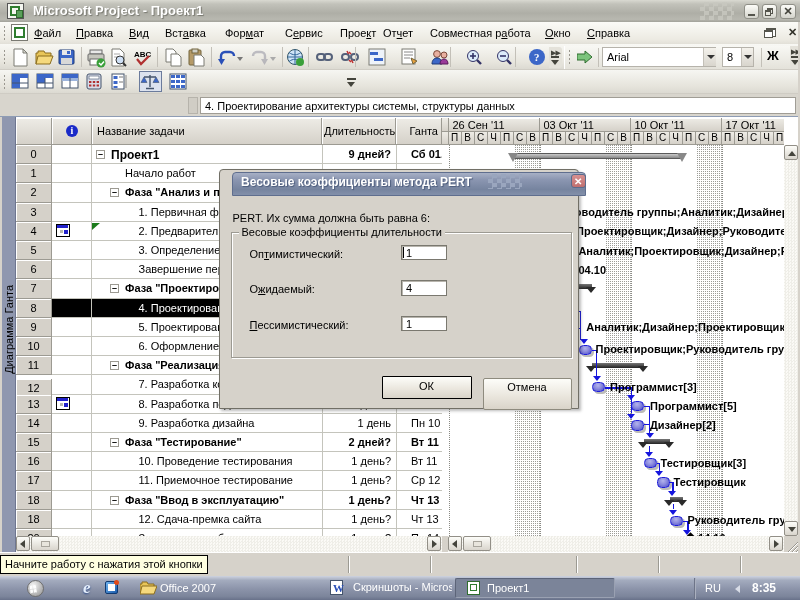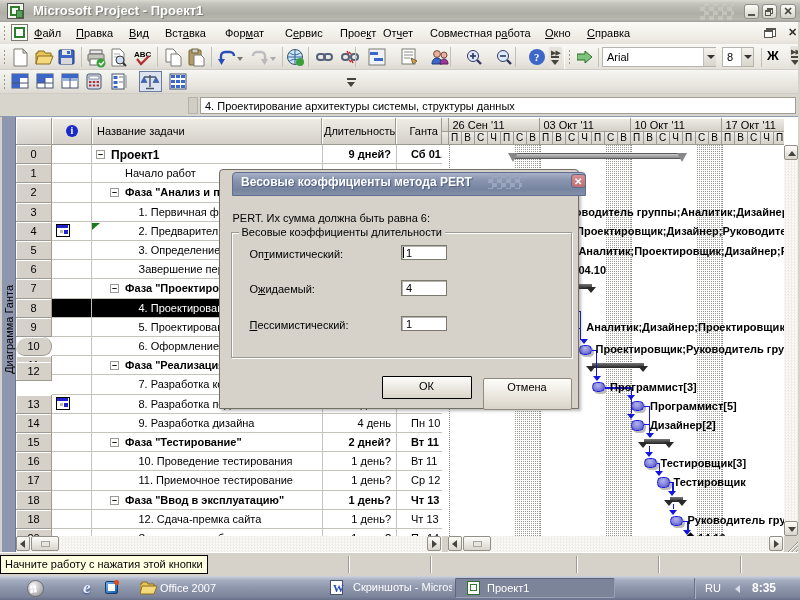--- a/index.html
+++ b/index.html
@@ -555,21 +555,21 @@
 </div>
 <div class="abs" style="left:76px;top:172.8px;width:230px;height:19.2px;border-bottom:1px solid #c4c4bc;background:transparent;color:#000;font-weight:normal;font-size:11px;overflow:hidden;">
 <div class="abs" style="left:46.5px;top:3px;white-space:nowrap;">5. Проектирование интерфейса</div>
 </div>
 <div class="abs" style="left:306px;top:172.8px;width:74px;height:19.2px;border-bottom:1px solid #c4c4bc;font-weight:normal;">
       <div class="abs" style="right:5px;top:3px;">1 день?</div>
     </div>
 <div class="abs" style="left:380px;top:172.8px;width:46px;height:19.2px;border-bottom:1px solid #c4c4bc;font-weight:normal;">
       <div class="abs" style="left:15px;top:3px;white-space:nowrap;">Чт 06.</div>
     </div>
-<div class="abs" style="left:0;top:192.0px;width:36px;height:19.2px;background:#d5d1c9;border-right:1px solid #9c9a92;border-bottom:1px solid #9c9a92;box-shadow:inset 1px 1px 0 #fff;text-align:center;line-height:19px;color:#000;border-radius:9px;">10</div>
+<div class="abs" style="left:0;top:192.0px;width:36px;height:19.2px;background:#d5d1c9;border-right:1px solid #9c9a92;border-bottom:1px solid #9c9a92;box-shadow:inset 1px 1px 0 #fff;text-align:center;line-height:19px;color:#000;">10</div>
 <div class="abs" style="left:36px;top:192.0px;width:40px;height:19.2px;border-bottom:1px solid #c4c4bc;border-right:1px solid #c4c4bc;background:transparent;">
 </div>
 <div class="abs" style="left:76px;top:192.0px;width:230px;height:19.2px;border-bottom:1px solid #c4c4bc;background:transparent;color:#000;font-weight:normal;font-size:11px;overflow:hidden;">
 <div class="abs" style="left:46.5px;top:3px;white-space:nowrap;">6. Оформление документации</div>
 </div>
 <div class="abs" style="left:306px;top:192.0px;width:74px;height:19.2px;border-bottom:1px solid #c4c4bc;font-weight:normal;">
       <div class="abs" style="right:5px;top:3px;">1 день?</div>
     </div>
 <div class="abs" style="left:380px;top:192.0px;width:46px;height:19.2px;border-bottom:1px solid #c4c4bc;font-weight:normal;">
       <div class="abs" style="left:15px;top:3px;white-space:nowrap;">Пт 07.</div>
@@ -580,21 +580,21 @@
 <div class="abs" style="left:76px;top:211.2px;width:230px;height:19.2px;border-bottom:1px solid #c4c4bc;background:transparent;color:#000;font-weight:bold;font-size:11px;overflow:hidden;">
 <div class="abs" style="left:18px;top:5px;width:9px;height:9px;background:#fff;border:1px solid #9c9a92;line-height:7px;text-align:center;font-size:9px;color:#000;">–</div>
 <div class="abs" style="left:33px;top:3px;white-space:nowrap;">Фаза "Реализация"</div>
 </div>
 <div class="abs" style="left:306px;top:211.2px;width:74px;height:19.2px;border-bottom:1px solid #c4c4bc;font-weight:bold;">
       <div class="abs" style="right:5px;top:3px;">3 дней?</div>
     </div>
 <div class="abs" style="left:380px;top:211.2px;width:46px;height:19.2px;border-bottom:1px solid #c4c4bc;font-weight:bold;">
       <div class="abs" style="left:15px;top:3px;white-space:nowrap;">Пт 07.</div>
     </div>
-<div class="abs" style="left:0;top:217px;width:36px;height:19.2px;background:#d5d1c9;border-right:1px solid #9c9a92;border-bottom:1px solid #9c9a92;box-shadow:inset 1px 1px 0 #fff;text-align:center;line-height:19px;color:#000;">12</div>
+<div class="abs" style="left:0;top:234px;width:36px;height:19.2px;background:#d5d1c9;border-right:1px solid #9c9a92;border-bottom:1px solid #9c9a92;box-shadow:inset 1px 1px 0 #fff;text-align:center;line-height:19px;color:#000;">12</div>
 <div class="abs" style="left:36px;top:230.4px;width:40px;height:19.2px;border-bottom:1px solid #c4c4bc;border-right:1px solid #c4c4bc;background:transparent;">
 </div>
 <div class="abs" style="left:76px;top:230.4px;width:230px;height:19.2px;border-bottom:1px solid #c4c4bc;background:transparent;color:#000;font-weight:normal;font-size:11px;overflow:hidden;">
 <div class="abs" style="left:46.5px;top:3px;white-space:nowrap;">7. Разработка кода</div>
 </div>
 <div class="abs" style="left:306px;top:230.4px;width:74px;height:19.2px;border-bottom:1px solid #c4c4bc;font-weight:normal;">
       <div class="abs" style="right:5px;top:3px;">1 день?</div>
     </div>
 <div class="abs" style="left:380px;top:230.4px;width:46px;height:19.2px;border-bottom:1px solid #c4c4bc;font-weight:normal;">
       <div class="abs" style="left:15px;top:3px;white-space:nowrap;">Пт 07.</div>
@@ -616,21 +616,21 @@
 <div class="abs" style="left:380px;top:249.6px;width:46px;height:19.2px;border-bottom:1px solid #c4c4bc;font-weight:normal;">
       <div class="abs" style="left:15px;top:3px;white-space:nowrap;">Пн 10</div>
     </div>
 <div class="abs" style="left:0;top:268.8px;width:36px;height:19.2px;background:#d5d1c9;border-right:1px solid #9c9a92;border-bottom:1px solid #9c9a92;box-shadow:inset 1px 1px 0 #fff;text-align:center;line-height:19px;color:#000;">14</div>
 <div class="abs" style="left:36px;top:268.8px;width:40px;height:19.2px;border-bottom:1px solid #c4c4bc;border-right:1px solid #c4c4bc;background:transparent;">
 </div>
 <div class="abs" style="left:76px;top:268.8px;width:230px;height:19.2px;border-bottom:1px solid #c4c4bc;background:transparent;color:#000;font-weight:normal;font-size:11px;overflow:hidden;">
 <div class="abs" style="left:46.5px;top:3px;white-space:nowrap;">9. Разработка дизайна</div>
 </div>
 <div class="abs" style="left:306px;top:268.8px;width:74px;height:19.2px;border-bottom:1px solid #c4c4bc;font-weight:normal;">
-      <div class="abs" style="right:5px;top:3px;">4 день</div>
+      <div class="abs" style="right:5px;top:3px;">1 день</div>
     </div>
 <div class="abs" style="left:380px;top:268.8px;width:46px;height:19.2px;border-bottom:1px solid #c4c4bc;font-weight:normal;">
       <div class="abs" style="left:15px;top:3px;white-space:nowrap;">Пн 10</div>
     </div>
 <div class="abs" style="left:0;top:288.0px;width:36px;height:19.2px;background:#d5d1c9;border-right:1px solid #9c9a92;border-bottom:1px solid #9c9a92;box-shadow:inset 1px 1px 0 #fff;text-align:center;line-height:19px;color:#000;">15</div>
 <div class="abs" style="left:36px;top:288.0px;width:40px;height:19.2px;border-bottom:1px solid #c4c4bc;border-right:1px solid #c4c4bc;background:transparent;">
 </div>
 <div class="abs" style="left:76px;top:288.0px;width:230px;height:19.2px;border-bottom:1px solid #c4c4bc;background:transparent;color:#000;font-weight:bold;font-size:11px;overflow:hidden;">
 <div class="abs" style="left:18px;top:5px;width:9px;height:9px;background:#fff;border:1px solid #9c9a92;line-height:7px;text-align:center;font-size:9px;color:#000;">–</div>
 <div class="abs" style="left:33px;top:3px;white-space:nowrap;">Фаза "Тестирование"</div>

